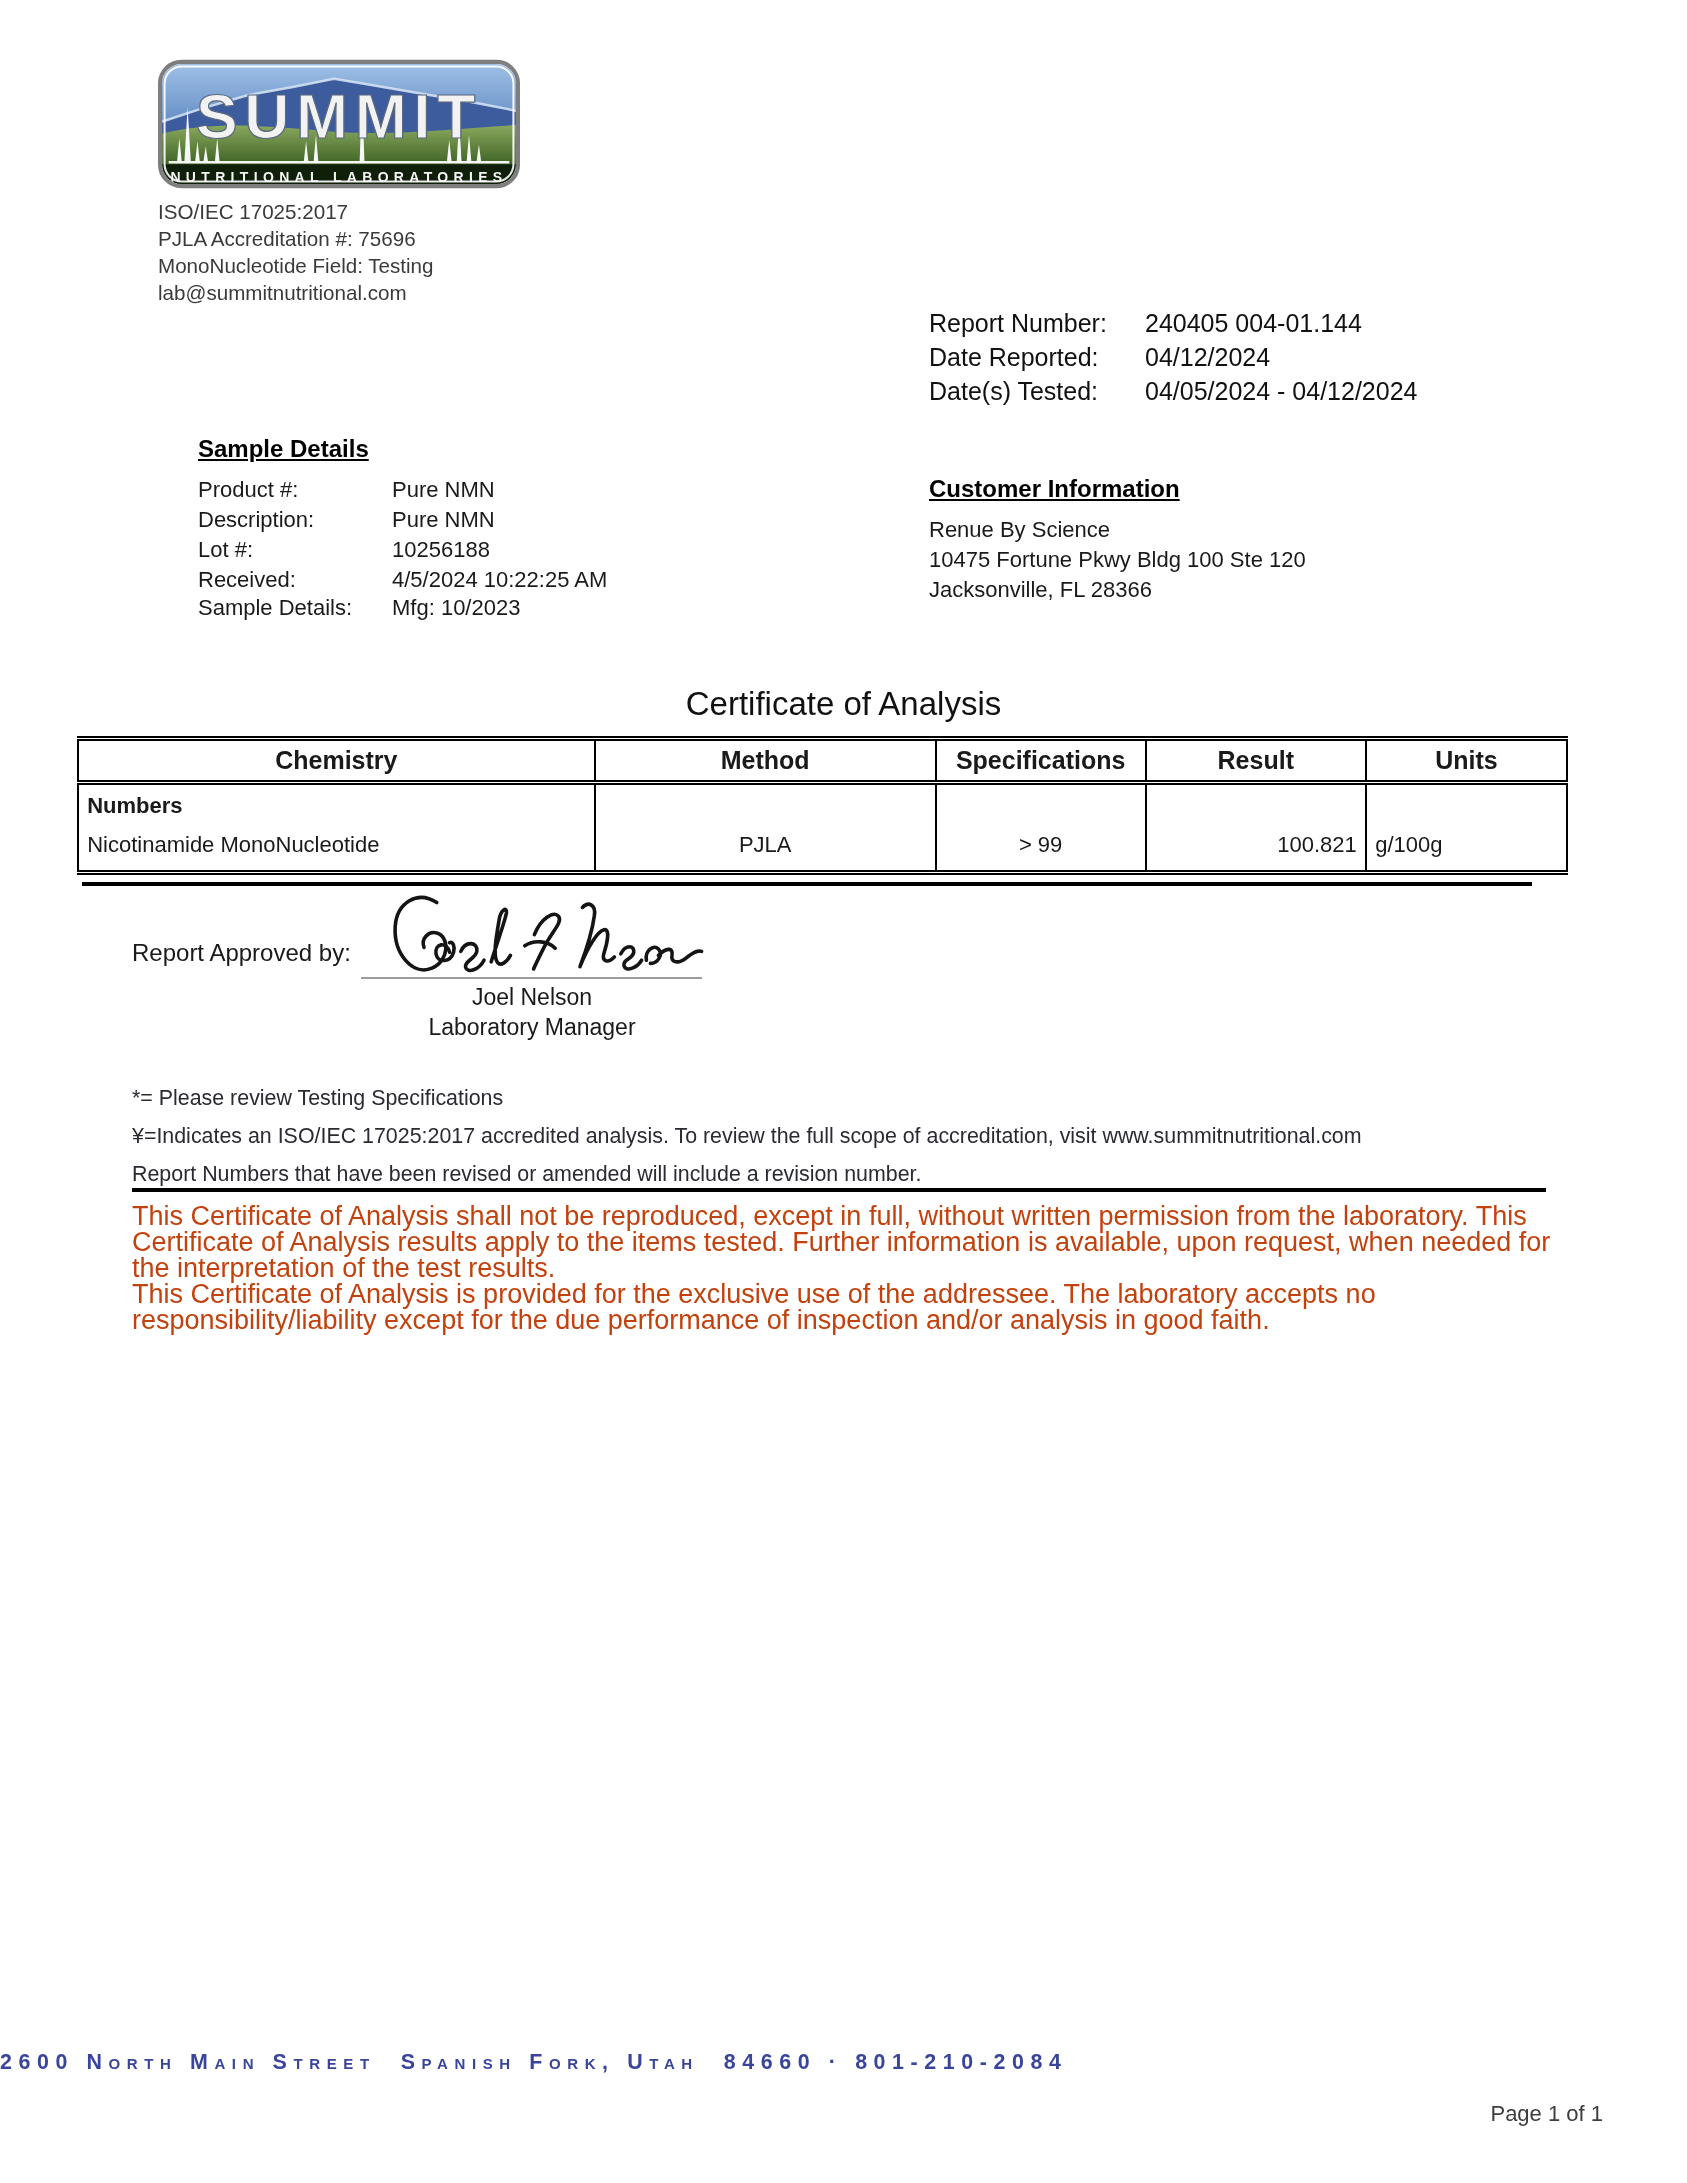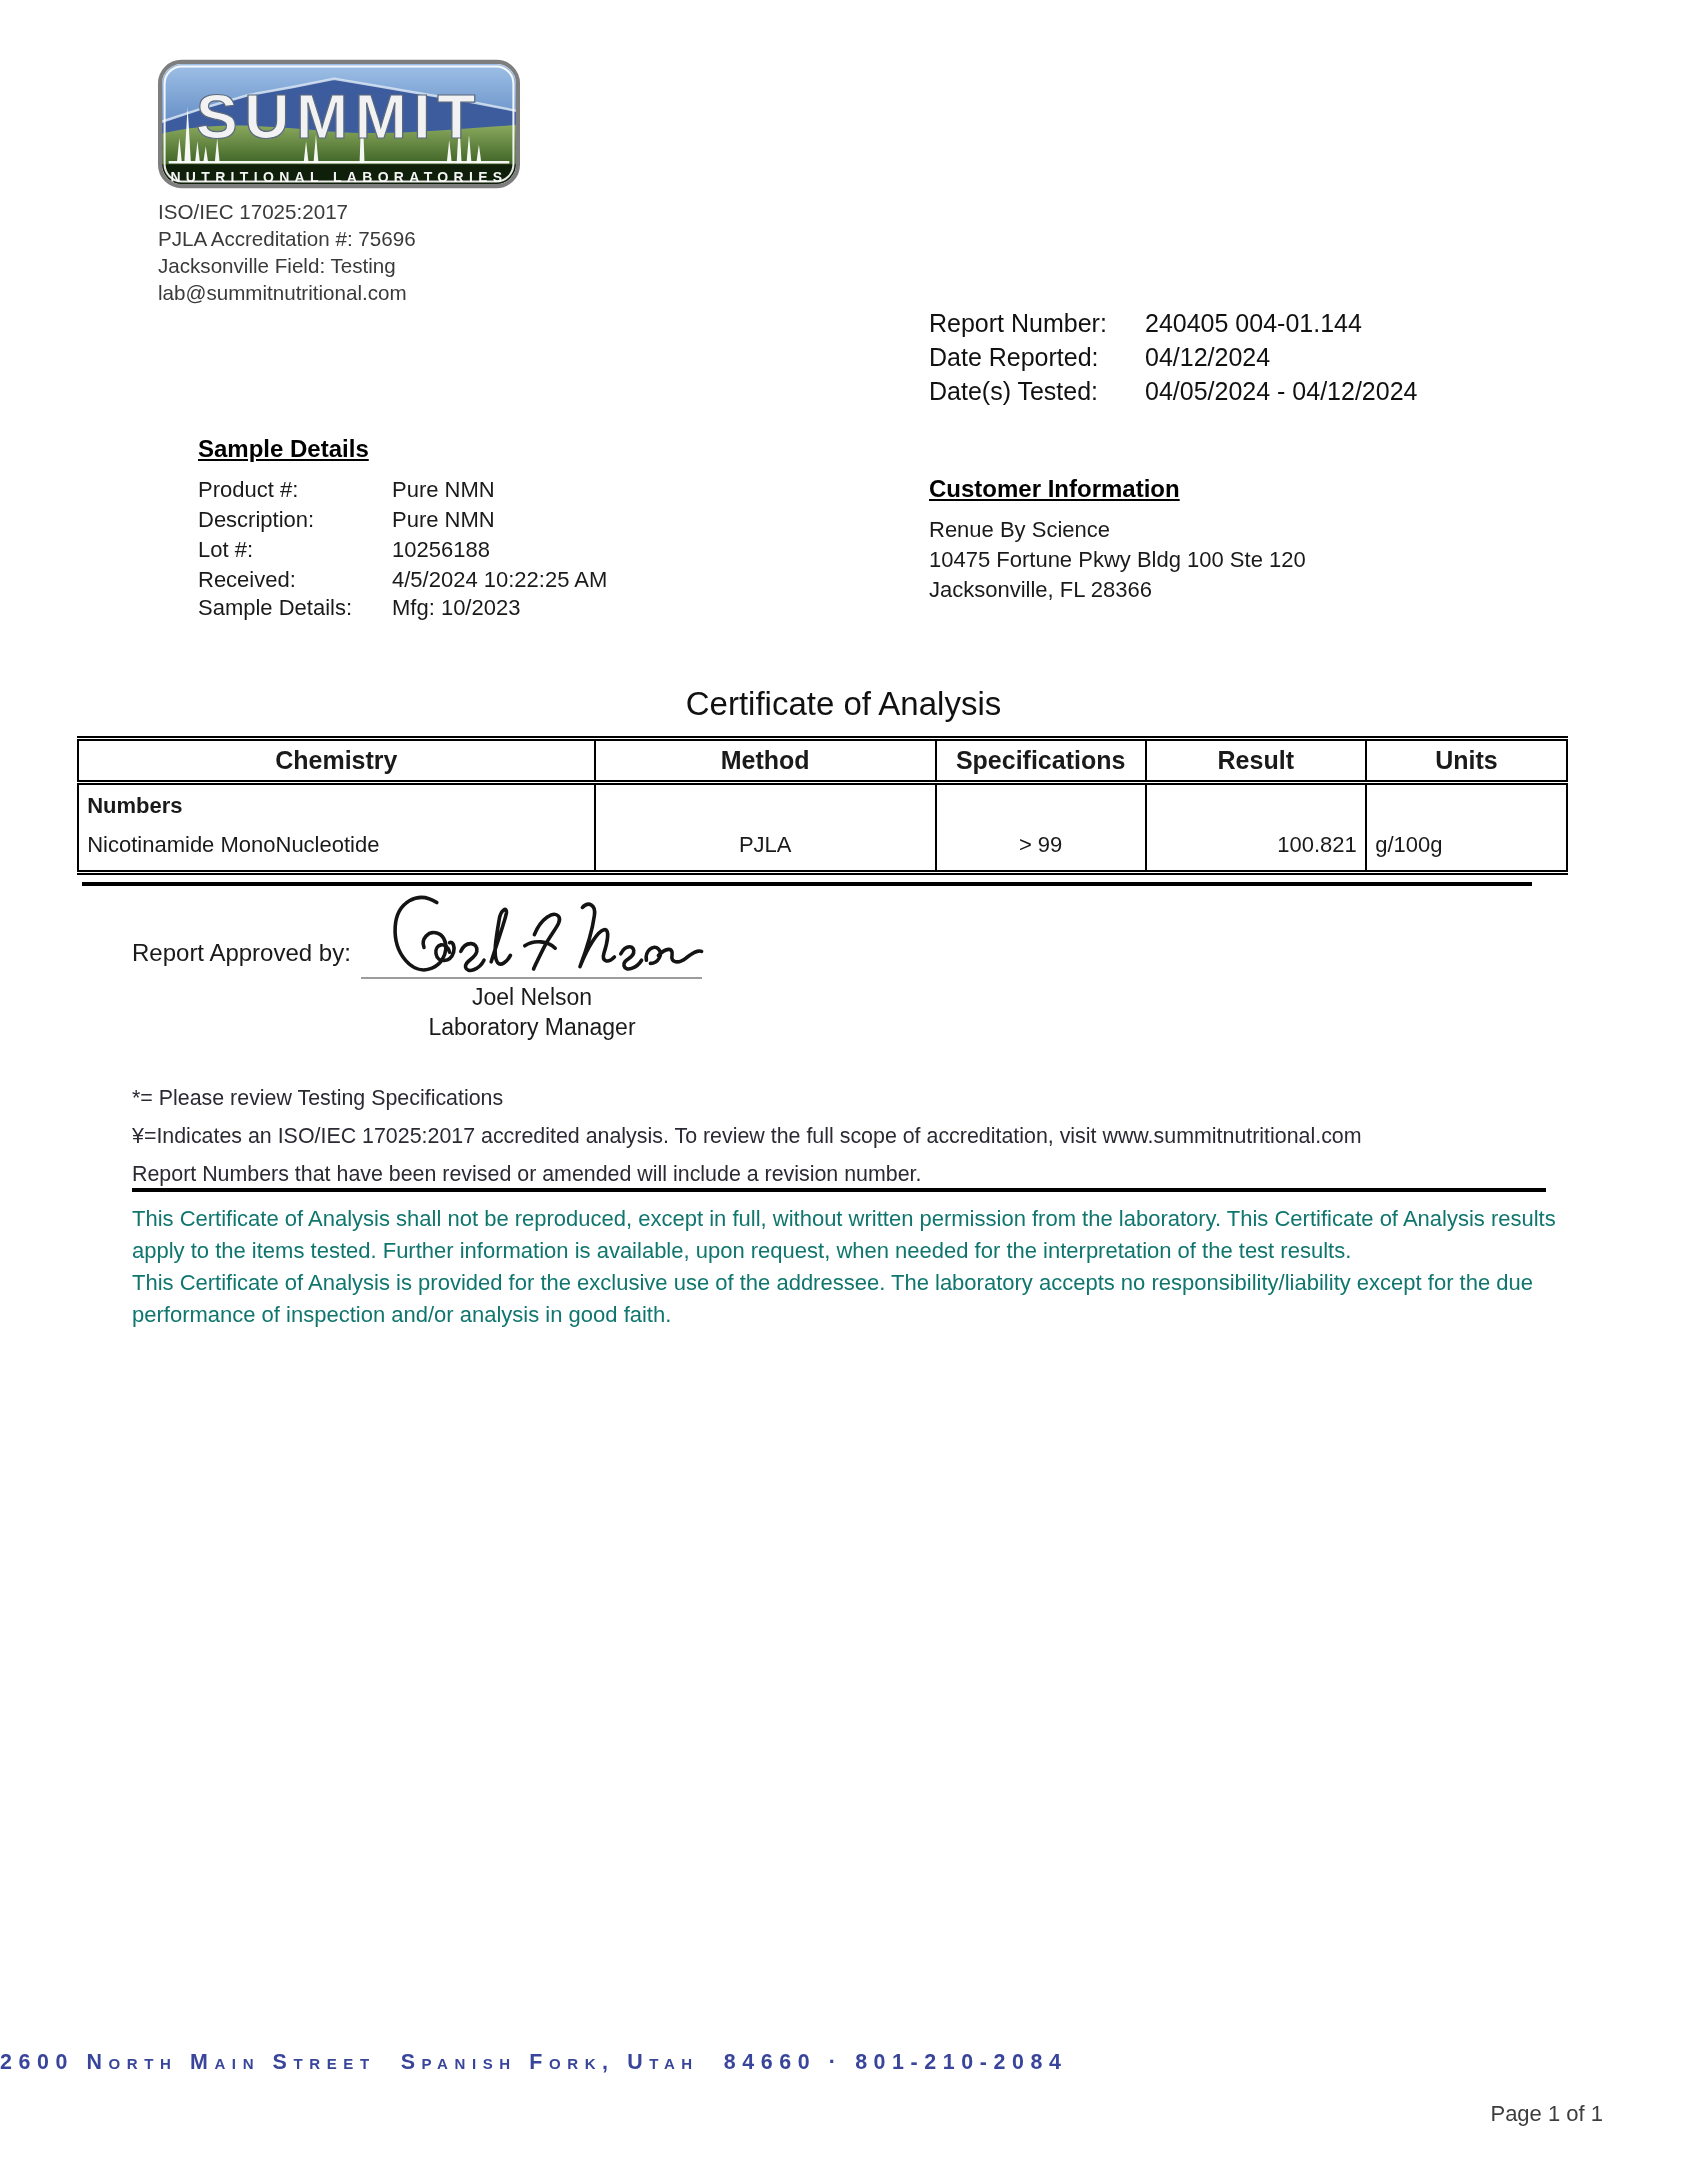--- a/index.html
+++ b/index.html
@@ -44,21 +44,21 @@
 
   
   .approval-label { position:absolute; left:132px; top:939px; font-size:24px; }
   .signature { position:absolute; left:353px; top:885px; width:358px; height:96px; }
   .sig-line { position:absolute; left:361px; top:977px; width:341px; height:1.6px; background:#9c9c9c; }
   .signer { position:absolute; left:363px; top:982px; width:338px; text-align:center; font-size:23px; line-height:30px; }
 
   
   .footnotes { position:absolute; left:132px; top:1086px; font-size:21.4px; color:#2a2a33; }
   .footnotes div { margin-bottom:13px; }
-  .disclaimer { position:absolute; left:132px; top:1203px; width:1440px; font-size:22px; line-height:32px; color:#0f766e; }
+  .disclaimer { position:absolute; left:132px; top:1203px; width:1440px; font-size:27px; line-height:26px; color:#c2410c; }
 
   
   .footer-address { position:absolute; left:0; top:2050px; width:100%; text-align:left;
       font-size:21.4px; font-weight:bold; font-variant:small-caps; letter-spacing:6.6px; white-space:pre; }
   .page-label { position:absolute; right:84px; top:2101px; font-size:22px; color:#3d3d3d; }
 </style>
 </head>
 <body>
 
 <div class="page">
@@ -105,21 +105,21 @@
         <text x="221" y="150" text-anchor="middle" font-family="Liberation Sans, sans-serif" font-size="17" font-weight="bold" letter-spacing="6.5" fill="#f4f4f4">NUTRITIONAL LABORATORIES</text>
       </g>
       <rect x="3.5" y="3.5" width="435" height="151" rx="26" fill="none" stroke="#7e7e7e" stroke-width="5"></rect>
       <rect x="9" y="9" width="424" height="140" rx="21" fill="none" stroke="#ffffff" stroke-width="2.5" opacity="0.9"></rect>
     </svg>
   </div>
 
   <div class="accreditation">
     <div>ISO/IEC 17025:2017</div>
     <div>PJLA Accreditation #: 75696</div>
-    <div>Jacksonville Field: Testing</div>
+    <div>MonoNucleotide Field: Testing</div>
     <div>lab@summitnutritional.com</div>
   </div>
 
   <div class="report-meta">
     <div>Report Number:</div>
     <div>240405 004-01.144</div>
     <div>Date Reported:</div>
     <div>04/12/2024</div>
     <div>Date(s) Tested:</div>
     <div>04/05/2024 - 04/12/2024</div>

